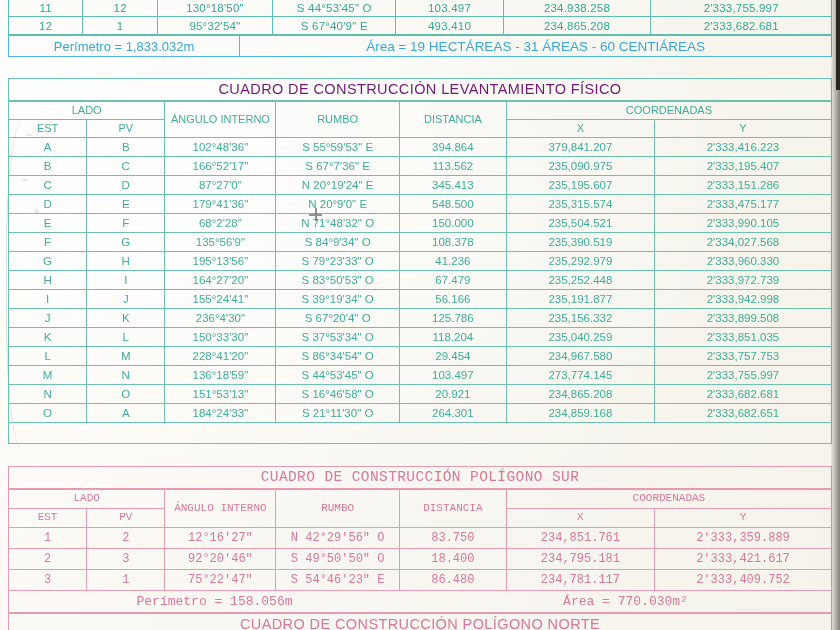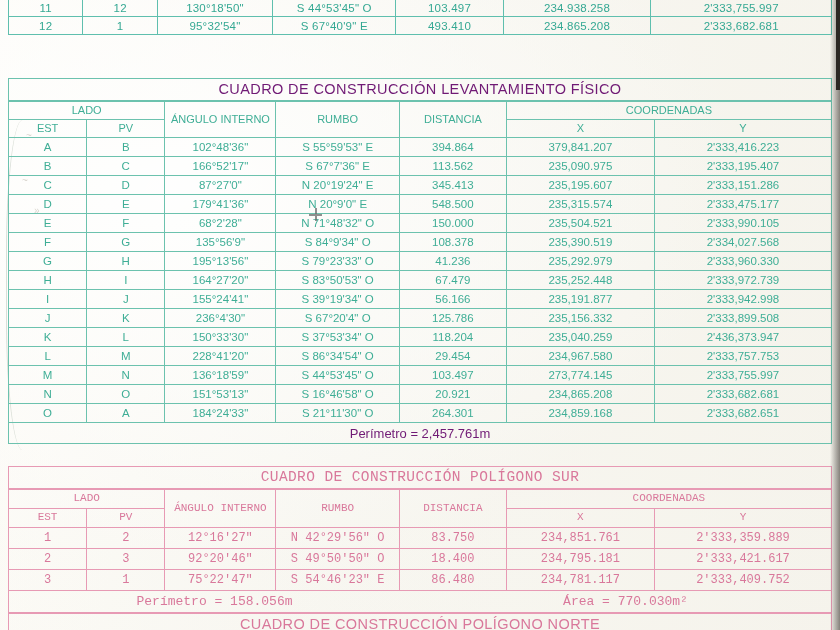--- a/index.html
+++ b/index.html
@@ -95,20 +95,24 @@
         <td>12</td>
         <td>1</td>
         <td>95°32'54"</td>
         <td>S 67°40'9" E</td>
         <td>493.410</td>
         <td>234.865.208</td>
         <td>2'333,682.681</td>
       </tr>
     </tbody>
       </table>
+    <div class="perimbar">
+      <div class="pl">Perímetro = 1,833.032m</div>
+      <div class="pr">Área = 19 HECTÁREAS - 31 ÁREAS - 60 CENTIÁREAS</div>
+    </div>
   </div>
 
   <div class="block" style="left:8px;top:78px;width:824px;">
 
     <div class="green-border">
       <div class="title t-green">CUADRO DE CONSTRUCCIÓN LEVANTAMIENTO FÍSICO</div>
     </div>
 
     <table class="grid-green" style="border-top:none;">
       <colgroup>
@@ -227,21 +231,21 @@
         <td class="cell">235,156.332</td>
         <td class="cell">2'333,899.508</td>
       </tr>
       <tr>
         <td class="cell">K</td>
         <td class="cell">L</td>
         <td class="cell">150°33'30"</td>
         <td class="cell">S 37°53'34" O</td>
         <td class="cell">118.204</td>
         <td class="cell">235,040.259</td>
-        <td class="cell">2'436,373.947</td>
+        <td class="cell">2'333,851.035</td>
       </tr>
       <tr>
         <td class="cell">L</td>
         <td class="cell">M</td>
         <td class="cell">228°41'20"</td>
         <td class="cell">S 86°34'54" O</td>
         <td class="cell">29.454</td>
         <td class="cell">234,967.580</td>
         <td class="cell">2'333,757.753</td>
       </tr>
@@ -269,21 +273,20 @@
         <td class="cell">184°24'33"</td>
         <td class="cell">S 21°11'30" O</td>
         <td class="cell">264.301</td>
         <td class="cell">234,859.168</td>
         <td class="cell">2'333,682.651</td>
       </tr>
     </tbody>
       </table>
 
     <div class="green-border footbar" style="border-top:none;">
-      <div class="fl t-green">Perímetro = 2,457.761m</div>
     </div>
   </div>
 
   <div class="block" style="left:8px;top:466px;width:824px;font-family:Liberation Mono, monospace;">
 
     <div class="pink-border">
       <div class="title t-pink">CUADRO DE CONSTRUCCIÓN POLÍGONO SUR</div>
     </div>
 
     <table class="grid-pink" style="border-top:none;">

